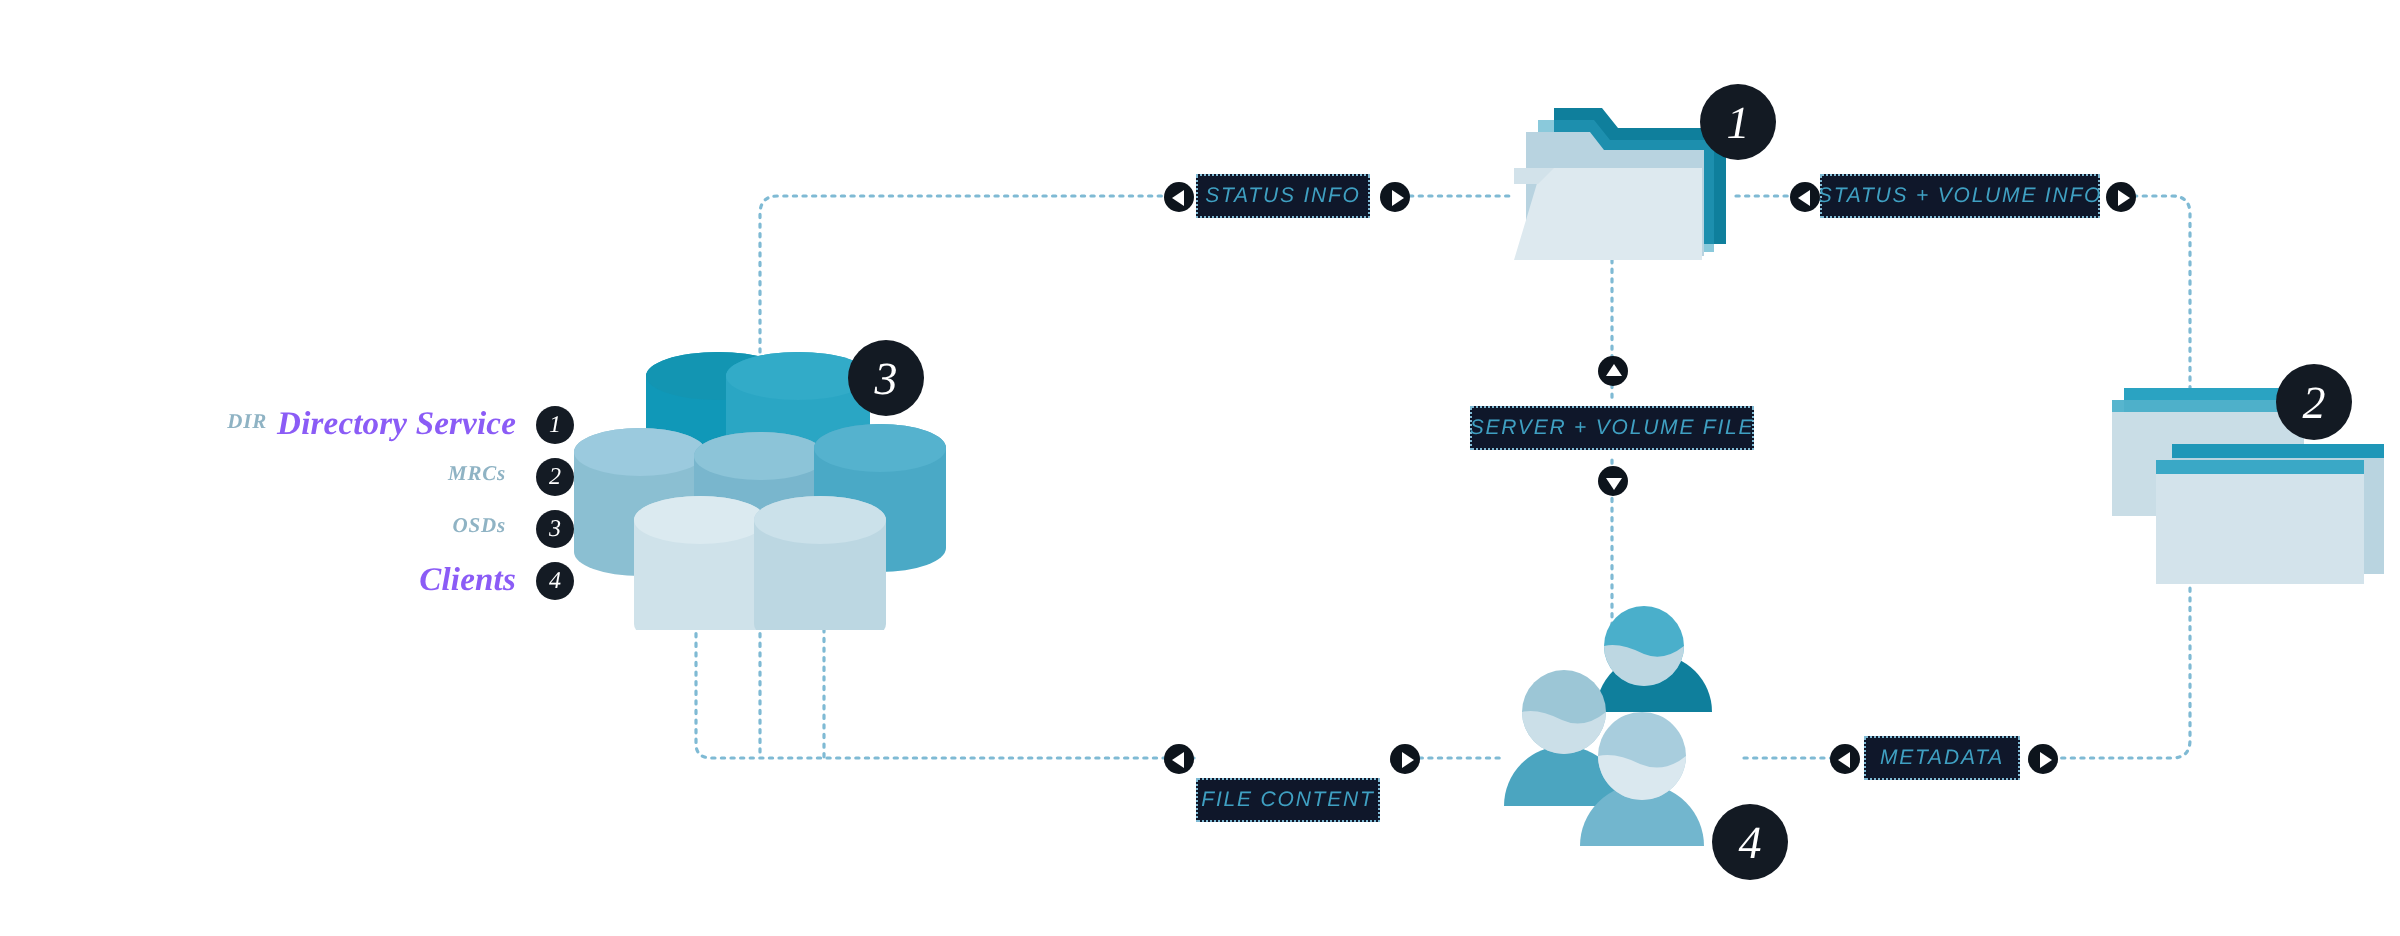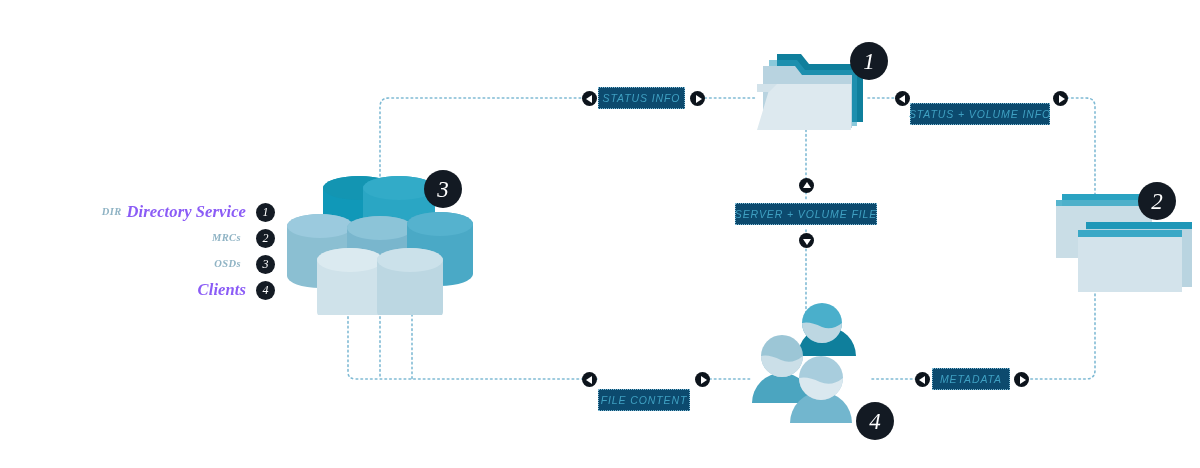--- a/index.html
+++ b/index.html
@@ -14,21 +14,21 @@
   #stage {
     position: relative;
     width: 1200px; height: 468px;
     background: #ffffff;
   }
   #wires { position: absolute; left: 0; top: 0; width: 1200px; height: 468px; }
 
   
   .legend {
     position: absolute;
-    left: 0px; top: 200px;
+    left: 12px; top: 200px;
     width: 275px;
   }
   .legend-row {
     display: flex;
     align-items: center;
     justify-content: flex-end;
     height: 24px;
     margin-bottom: 2px;
     white-space: nowrap;
   }
@@ -87,21 +87,21 @@
     position: absolute;
     border: 1px dotted #7fbad4;
     color: #3fa0c2;
     font-family: "Liberation Sans", sans-serif;
     font-style: italic;
     font-size: 10.5px;
     letter-spacing: 0.9px;
     display: flex;
     align-items: center;
     justify-content: center;
-    background: #0c4a6e;
+    background: #0f172a;
     height: 22px;
     z-index: 30;
     white-space: nowrap;
   }
 
   .arrow-dot {
     position: absolute;
     width: 15px; height: 15px;
     border-radius: 50%;
     background: #0d141c;
@@ -259,21 +259,21 @@
     <svg width="8" height="8" viewBox="0 0 8 8">
         <path d="M2,0 L2,8 L8,4 Z" fill="#ffffff"></path>
       </svg>
   </div>
 
   <div class="arrow-dot" style="left:895px; top:91px;">
     <svg width="8" height="8" viewBox="0 0 8 8">
         <path d="M6,0 L6,8 L0,4 Z" fill="#ffffff"></path>
       </svg>
   </div>
-  <div class="edge-label" style="left:910px; top:87px; width:140px;margin-top:16px;">
+  <div class="edge-label" style="left:910px; top:87px; width:140px;">
     <span>STATUS + VOLUME INFO</span>
   </div>
   <div class="arrow-dot" style="left:1053px; top:91px;">
     <svg width="8" height="8" viewBox="0 0 8 8">
         <path d="M2,0 L2,8 L8,4 Z" fill="#ffffff"></path>
       </svg>
   </div>
 
   <div class="arrow-dot" style="left:799px; top:178px;">
     <svg width="8" height="8" viewBox="0 0 8 8">

